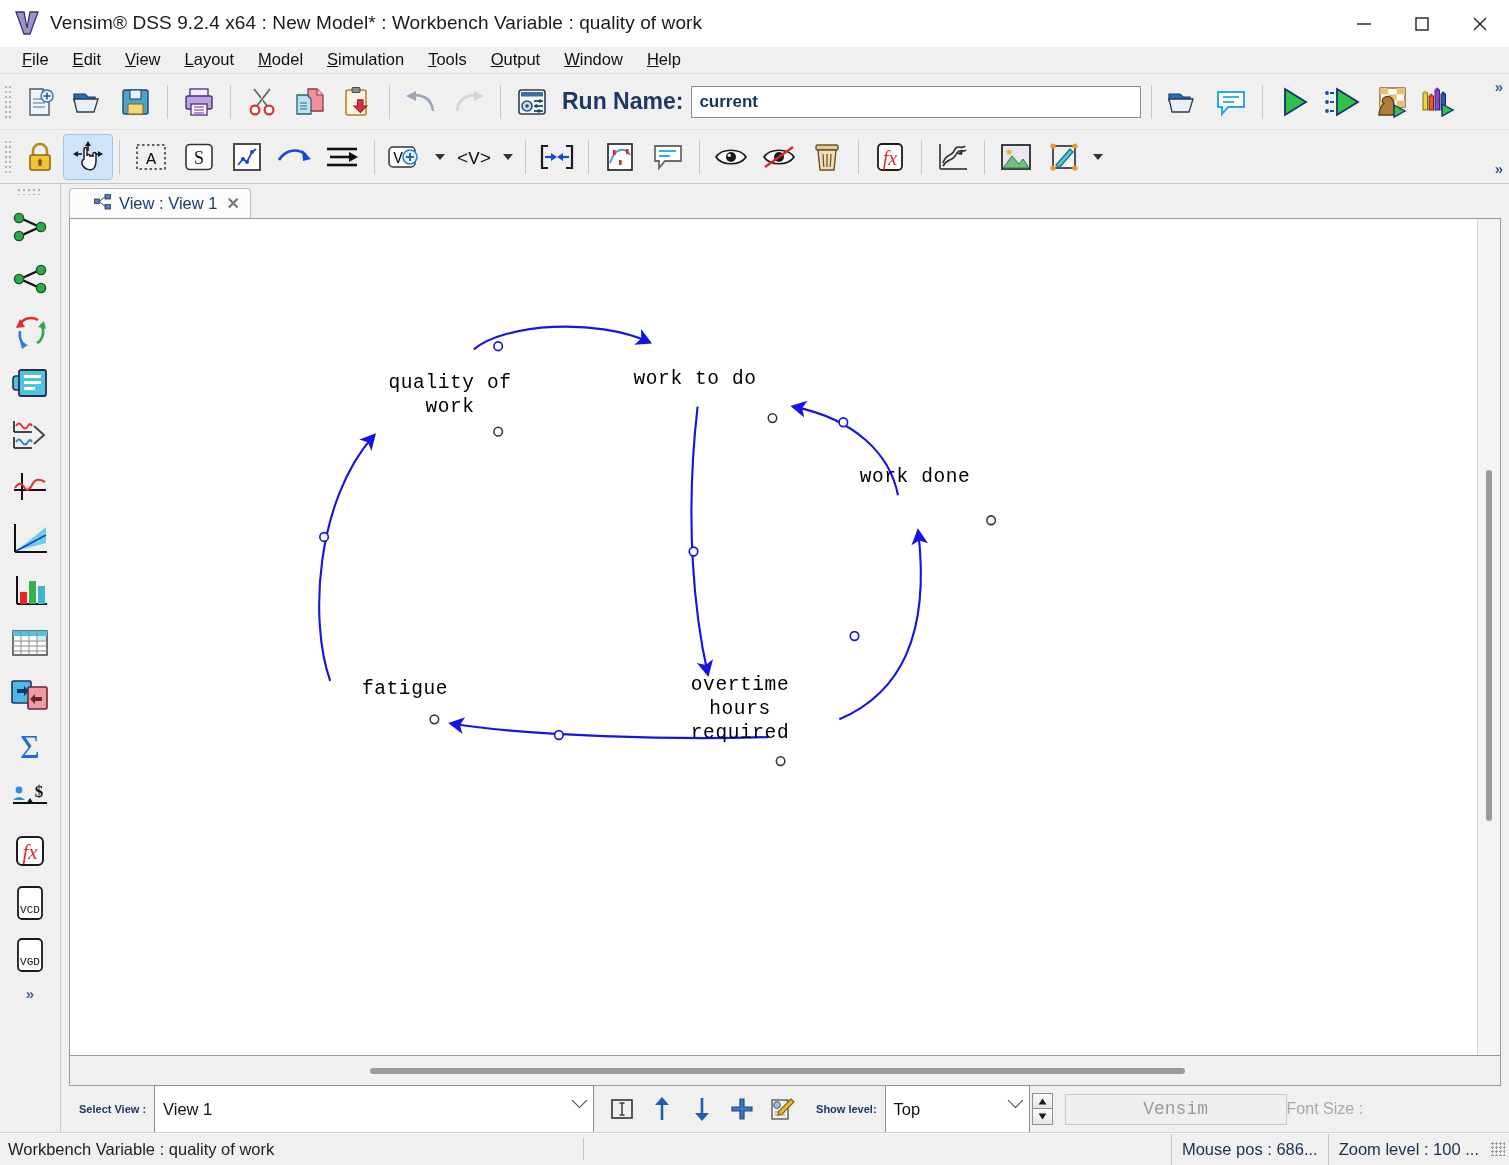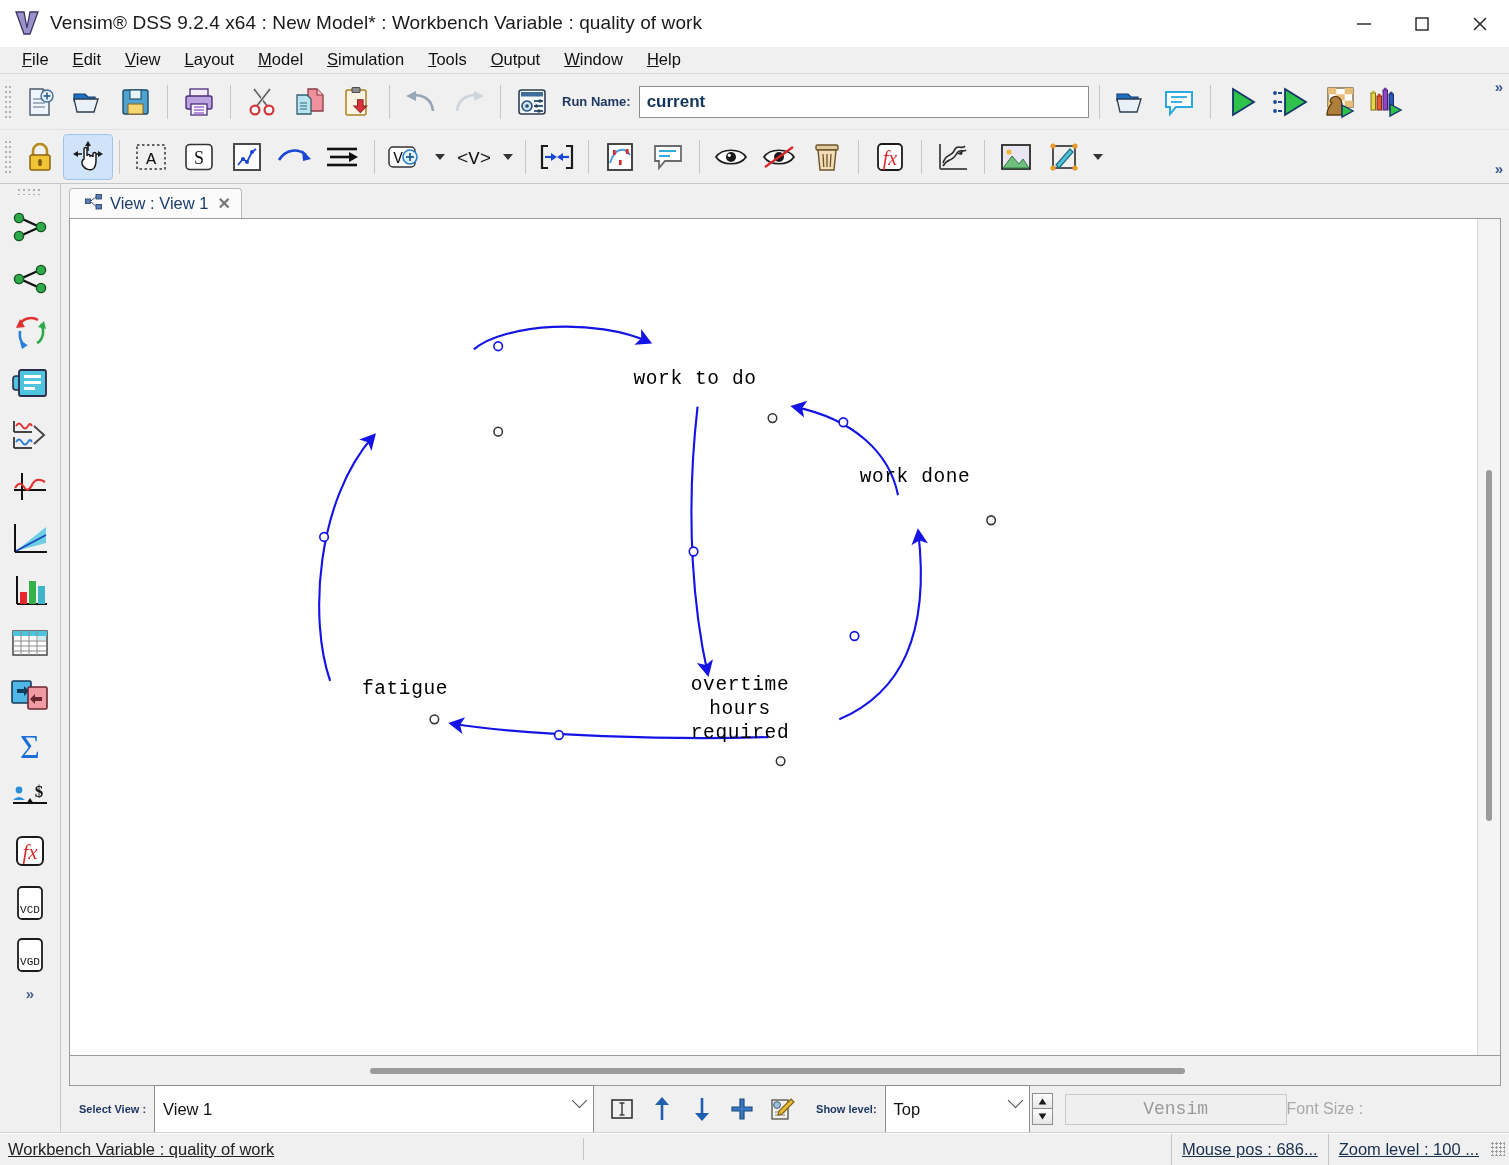--- a/index.html
+++ b/index.html
@@ -100,21 +100,21 @@
     display: flex; align-items: center; justify-content: center;
     cursor: default; flex: 0 0 auto;
   }
   .caret-glyph {
     width: 0; height: 0;
     border-left: 5px solid transparent;
     border-right: 5px solid transparent;
     border-top: 6px solid #333;
   }
   .run-label {
-    font-size: 13px; color: #1f3864; font-weight: 600;
+    font-size: 23px; color: #1f3864; font-weight: 600;
     margin: 0 8px 0 6px; white-space: nowrap;
   }
   .run-input {
     width: 450px; height: 32px;
     border: 1px solid #8d8d8d;
     background: #fff;
     font-size: 17px; font-weight: bold;
     color: #12355b;
     padding: 0 7px;
     font-family: "Liberation Sans", sans-serif;
@@ -167,21 +167,21 @@
     height: 34px;
     display: flex; align-items: flex-end;
     padding-left: 8px;
     background: #f0f0f0;
     flex: 0 0 auto;
     position: relative;
   }
   .tab {
     height: 30px;
     display: flex; align-items: center;
-    padding: 0 8px 0 15px;
+    padding: 0 8px 0 24px;
     background: #fbfbfb;
     border: 1px solid #b9b9b9;
     border-bottom: none;
     border-radius: 4px 4px 0 0;
     font-size: 16.5px;
     color: #1c3d6e;
     cursor: default;
     gap: 7px;
   }
   .tab-close {
@@ -307,21 +307,20 @@
     border-top: 1px solid #d0d0d0;
     display: flex; align-items: center;
     flex: 0 0 auto;
     position: relative;
   }
   .status-cell {
     height: 33px; display: flex; align-items: center;
     font-size: 16.5px; color: #222;
     padding: 0 10px;
     white-space: nowrap;
-    text-decoration: underline;
   }
   .status-main { flex: 0 0 583px; padding-left: 8px; }
   .status-spacer { flex: 1 1 auto; border-left: 1px solid #c4c4c4; height: 22px; }
   .status-right { display: flex; align-items: center; }
   .status-right .status-cell { border-left: 1px solid #c4c4c4; color: #183050; }
   .resize-grip {
     width: 14px; height: 14px; margin: 0 4px 0 2px;
     background-image: radial-gradient(circle at 1.5px 1.5px, #9a9a9a 1.1px, transparent 1.2px);
     background-size: 4px 4px;
   }
@@ -923,20 +922,22 @@
             <g fill="none" stroke="#333333" stroke-width="1.5">
               <circle cx="423" cy="204" r="4.2"></circle>
               <circle cx="694" cy="191" r="4.2"></circle>
               <circle cx="910" cy="289" r="4.2"></circle>
               <circle cx="702" cy="520" r="4.2"></circle>
               <circle cx="360" cy="480" r="4.2"></circle>
             </g>
           </svg>
 
           
+          <div class="node-label" style="left:290px; top:152px; width:180px;"><span>quality of
+work</span></div>
 
           <div class="node-label" style="left:500px; top:148px; width:250px;"><span>work to do</span></div>
 
           <div class="node-label" style="left:730px; top:246px; width:230px;"><span>work done</span></div>
 
           <div class="node-label" style="left:555px; top:454px; width:230px;"><span>overtime
 hours
 required</span></div>
 
           <div class="node-label" style="left:255px; top:458px; width:160px;"><span>fatigue</span></div>

